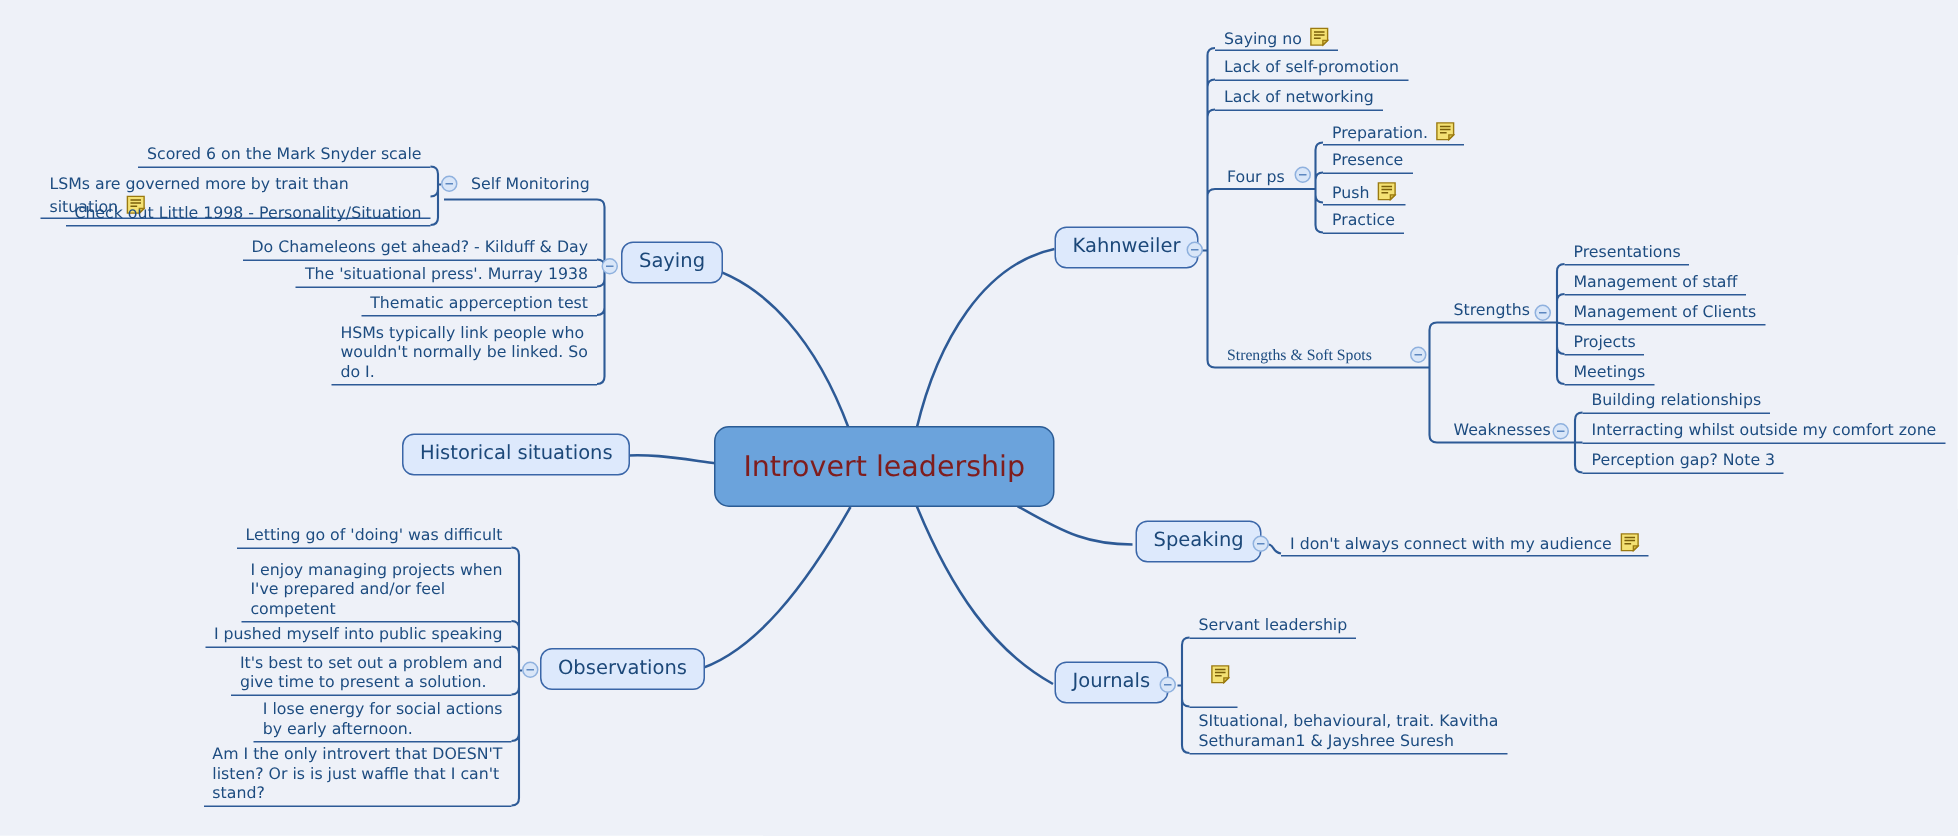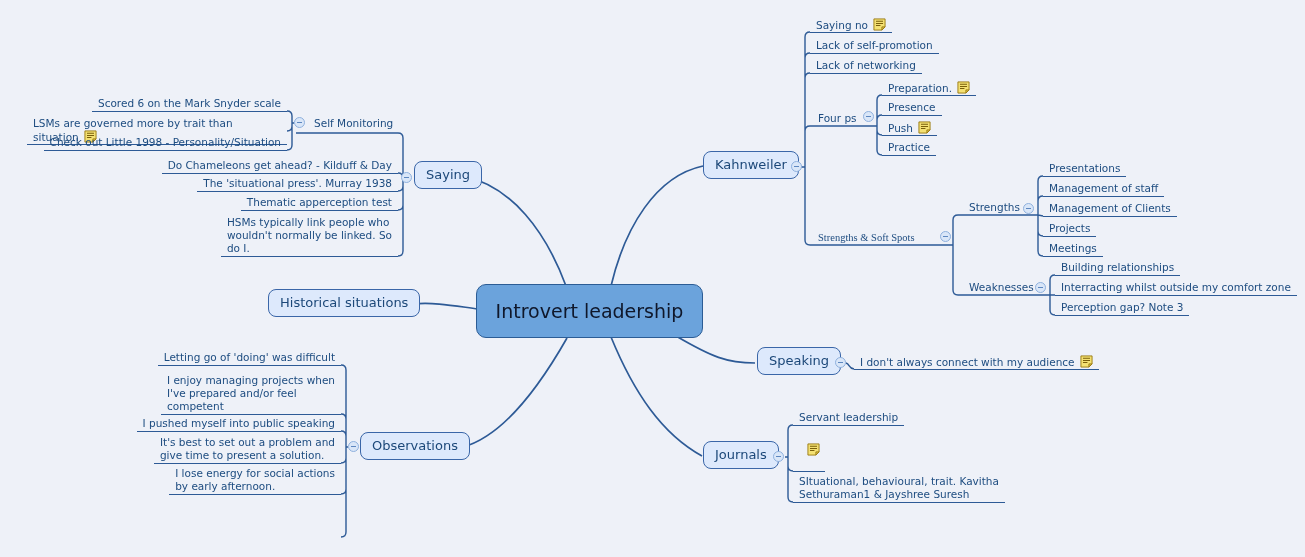--- a/index.html
+++ b/index.html
@@ -20,21 +20,21 @@
   .bubble{
     position:absolute; z-index:3;
     background:#dde9fc; border:1.3px solid #3a66a8; border-radius:8px;
     color:#1c4879; font-size:13px; line-height:16px;
     padding:5px 11px; white-space:nowrap; width:max-content;
   }
   #root-node{
     position:absolute; z-index:4;
     left:476px; top:284px; width:227px; height:54px; box-sizing:border-box;
     background:#6ba3dc; border:1.6px solid #2b5c95; border-radius:10px;
-    color:#0f172a; font-size:19px;
+    color:#7f1d1d; font-size:19px;
     display:flex; align-items:center; justify-content:center;
   }
   .knob{
     position:absolute; z-index:5; width:11px; height:11px; box-sizing:border-box;
     background:#d9e6f8; border:1px solid #8fb1de; border-radius:50%;
   }
   .knob::after{
     content:""; position:absolute; left:2px; top:3.8px; width:5px; height:1.4px;
     background:#5d87c0;
   }
@@ -91,20 +91,23 @@
 
   <div class="leaf" style="right:964px;top:350px;"><span>Letting go of 'doing' was difficult</span></div>
   <div class="leaf" style="right:964px;top:373px;height:42px;"><span>I enjoy managing projects when
 I've prepared and/or feel
 competent</span></div>
   <div class="leaf" style="right:964px;top:416px;"><span>I pushed myself into public speaking</span></div>
   <div class="leaf" style="right:964px;top:435px;height:29px;"><span>It's best to set out a problem and
 give time to present a solution.</span></div>
   <div class="leaf" style="right:964px;top:466px;height:29px;"><span>I lose energy for social actions
 by early afternoon.</span></div>
+  <div class="leaf" style="right:964px;top:496px;height:42px;"><span>Am I the only introvert that DOESN'T
+listen? Or is is just waffle that I can't
+stand?</span></div>
 
   <div class="leaf" style="left:810px;top:17px;"><span>Saying no</span><svg class="note" width="13" height="13" viewBox="0 0 14 14">
         <path d="M1 1 H13 V9.6 L9.6 13 H1 Z" fill="#F4E173" stroke="#9a7a10"></path>
         <path d="M9.6 13 V9.6 H13 Z" fill="#dcc44e" stroke="#9a7a10"></path>
         <path d="M3.2 3.6 H10.8 M3.2 5.8 H10.8 M3.2 8 H8" stroke="#7a5f0a" stroke-width="1.1" fill="none"></path>
       </svg></div>
   <div class="leaf" style="left:810px;top:38px;"><span>Lack of self-promotion</span></div>
   <div class="leaf" style="left:810px;top:58px;"><span>Lack of networking</span></div>
   <div class="blabel" style="left:812px;top:111px;"><span>Four ps</span></div>
   <div class="leaf" style="left:882px;top:80px;"><span>Preparation.</span><svg class="note" width="13" height="13" viewBox="0 0 14 14">

